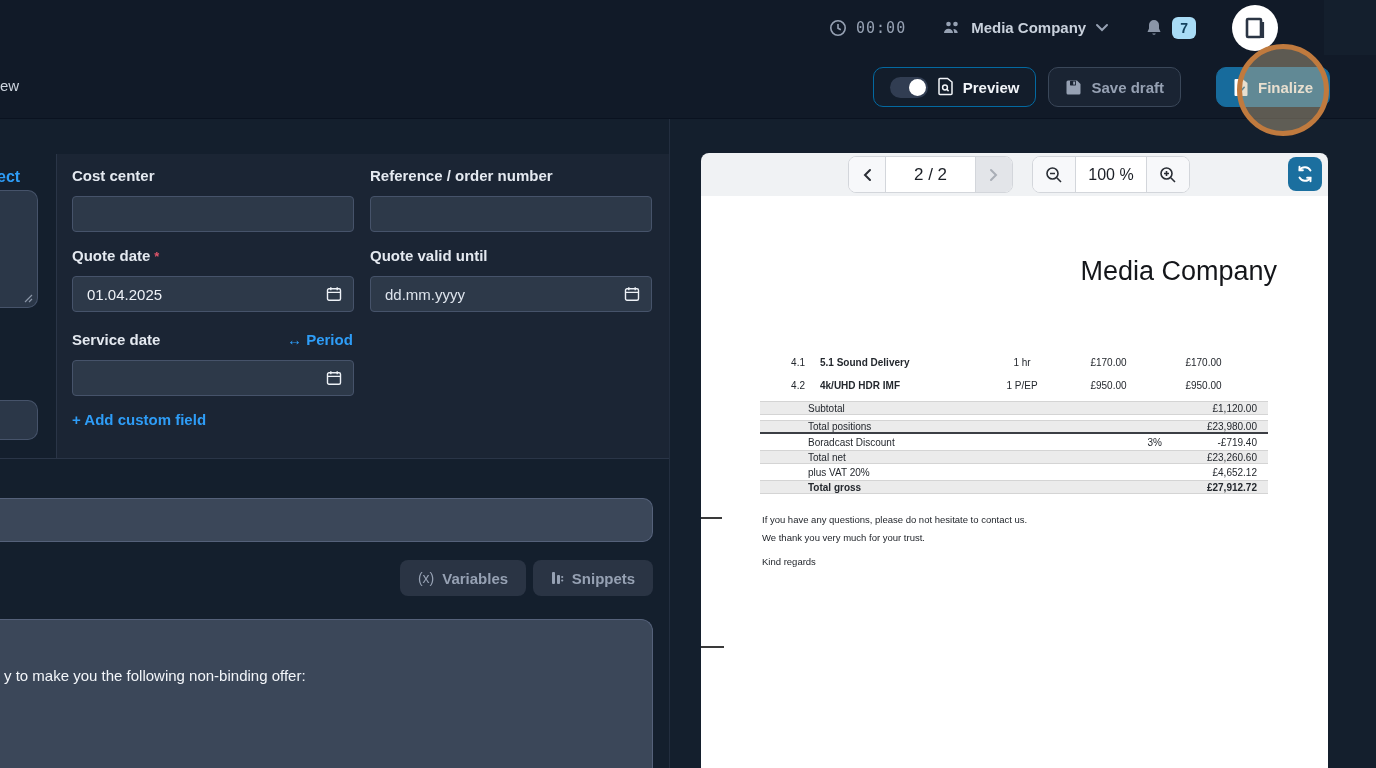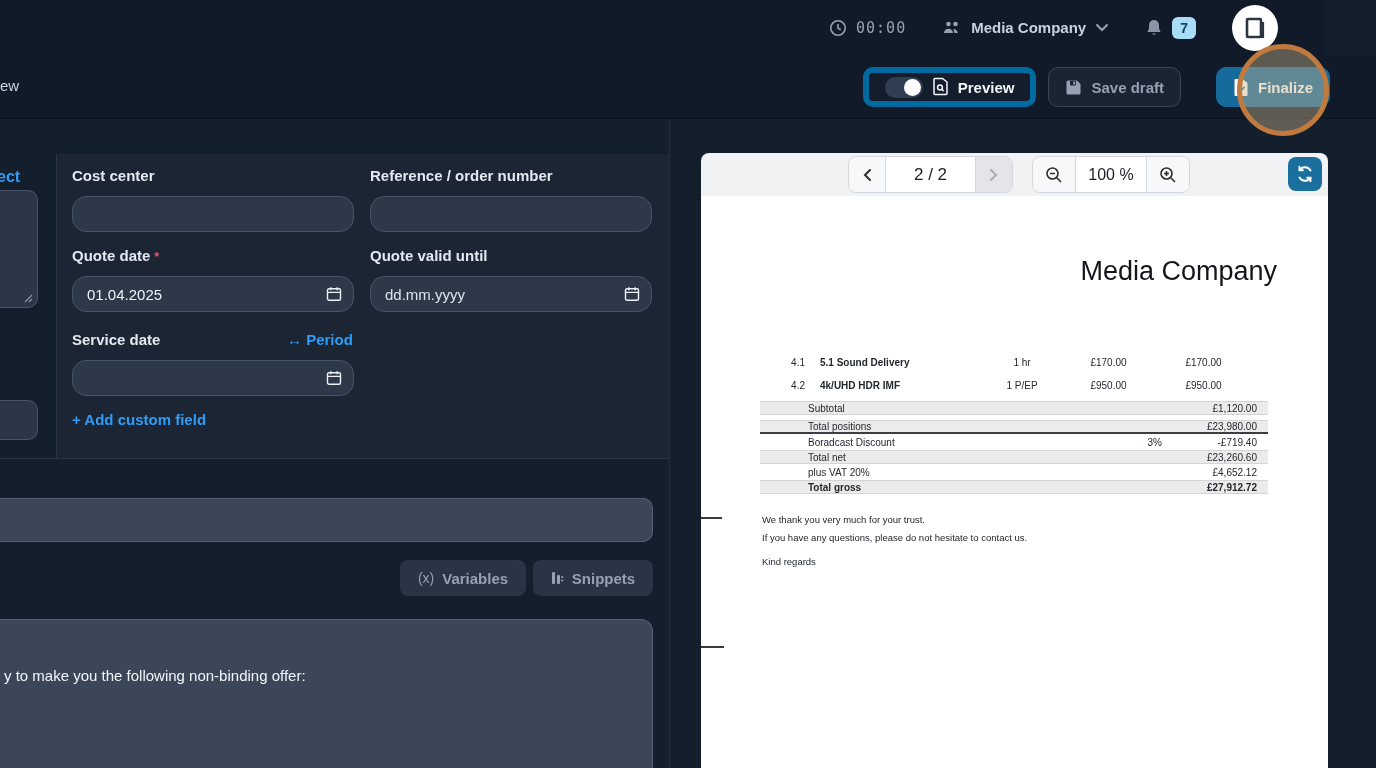--- a/index.html
+++ b/index.html
@@ -33,21 +33,21 @@
     position:absolute; top:55px; left:0; width:1376px; height:64px;
     background:#111a28; border-bottom:1px solid #0a1220;
     display:flex; align-items:center;
   }
   .title-fragment { position:absolute; left:0; top:22px; font-size:15px; color:#cdd4de; font-weight:400; }
   .ab-right { position:absolute; right:46px; top:12px; display:flex; gap:12px; }
   .btn {
     height:40px; border-radius:10px; display:flex; align-items:center; gap:9px;
     padding:0 16px; font-size:15px; font-weight:700; cursor:pointer;
   }
-  .btn-outline { border:6px solid #0369a1; background:#131d2b; color:#f2f5f9; }
+  .btn-outline { border:1px solid #0369a1; background:#131d2b; color:#f2f5f9; }
   .btn-muted   { border:1px solid #3a4759; background:#1a2433; color:#96a1b3; }
   .btn-primary { background:#176b9c; color:#ffffff; border:1px solid #176b9c;margin-left:23px; }
   .toggle { width:38px; height:21px; border-radius:11px; background:#313d52; position:relative; }
   .toggle .knob { position:absolute; right:2px; top:2px; width:17px; height:17px; border-radius:50%; background:#ffffff; }
 
   
   .click-annotation {
     position:absolute; left:1237px; top:44px; width:92px; height:92px; border-radius:50%;
     border:5px solid #c07a3e; background:rgba(201,178,140,0.42); z-index:40; pointer-events:none;
   }
@@ -67,21 +67,21 @@
   .frag-resize { position:absolute; right:4px; bottom:4px; }
   .frag-button {
     position:absolute; left:0; top:281px; width:38px; height:40px;
     background:#2b3748; border:1px solid #46536a; border-left:none; border-radius:0 10px 10px 0;
   }
 
   .f-label { position:absolute; font-size:15px; font-weight:700; color:#e4e9f0; }
   .req { color:#e0556a; margin-left:4px; font-size:13px; }
   .f-input {
     position:absolute; width:282px; height:36px; background:#2d3949;
-    border:1px solid #46536a; border-radius:14px; color:#eef2f7; font-size:15px;
+    border:1px solid #46536a; border-radius:4px; color:#eef2f7; font-size:15px;
     font-family:"Liberation Sans", sans-serif; padding:0 36px 0 14px; outline:none;
   }
   .f-input.no-icon { padding-right:14px; }
   .f-input::placeholder { color:#dde3ec; opacity:1; }
   .cal-icon { position:absolute; pointer-events:none; }
   .blue-link { position:absolute; color:#2e9df7; font-size:15px; font-weight:700; cursor:pointer; }
 
   .wide-input {
     position:absolute; left:0; top:379px; width:653px; height:44px;
     background:#3b4759; border:1px solid #55617a; border-left:none;
@@ -397,19 +397,19 @@
           <span class="lbl">Total gross</span>
           <span class="rate"></span>
           <span class="amt">£27,912.72</span>
         </div>
       </div>
 
       <div class="fold-mark fold-1"></div>
       <div class="fold-mark fold-2"></div>
 
       <div class="doc-footer">
+        <div>If you have any questions, please do not hesitate to contact us.</div>
         <div>We thank you very much for your trust.</div>
-        <div>If you have any questions, please do not hesitate to contact us.</div>
         <div class="kind">Kind regards</div>
       </div>
     </div>
   </div>
 </div>
 
 </body></html>

